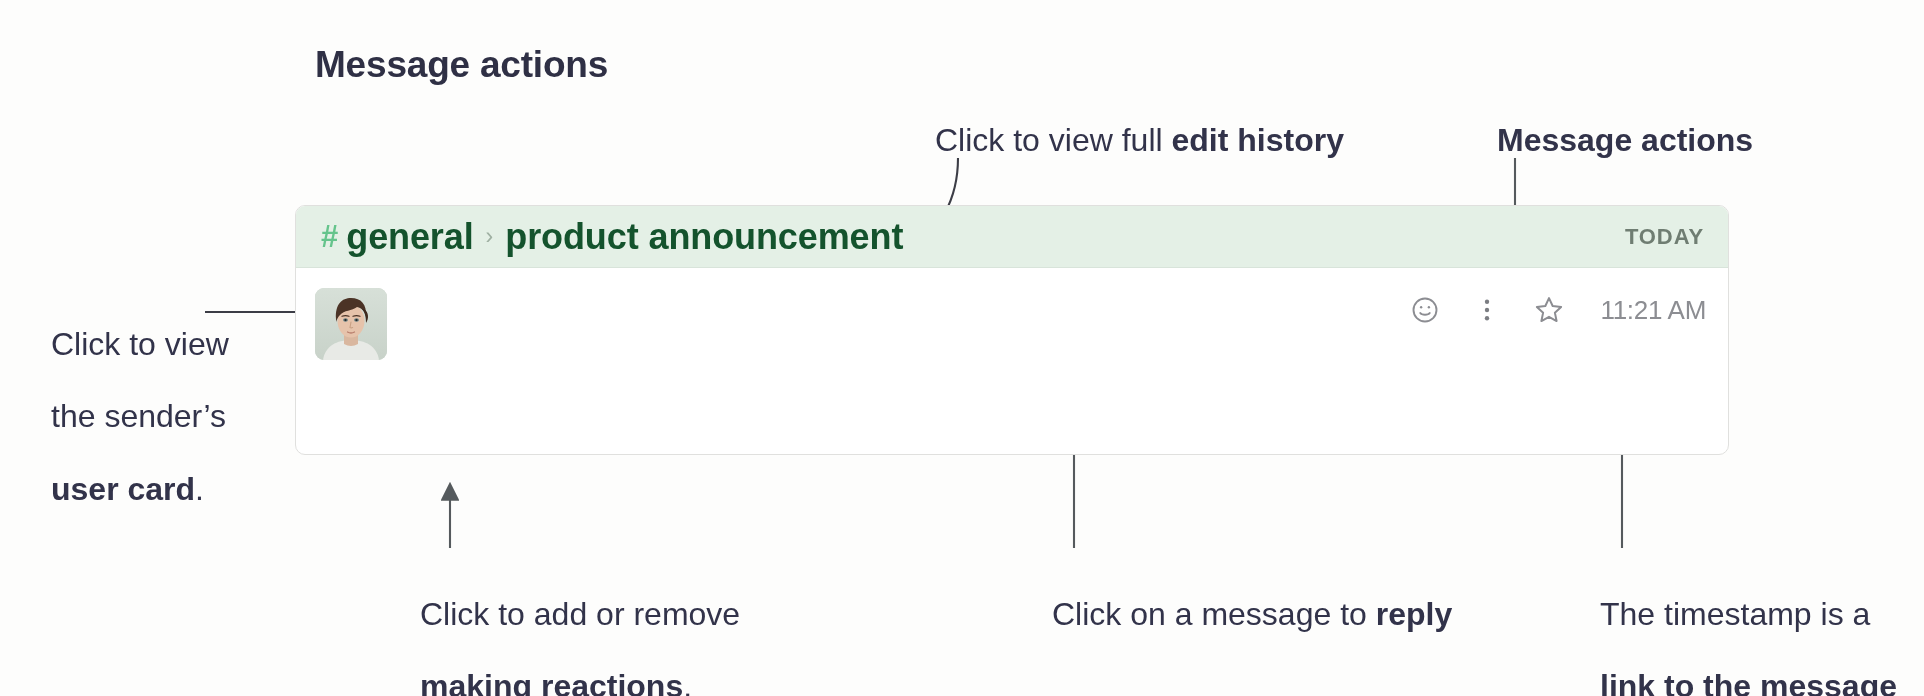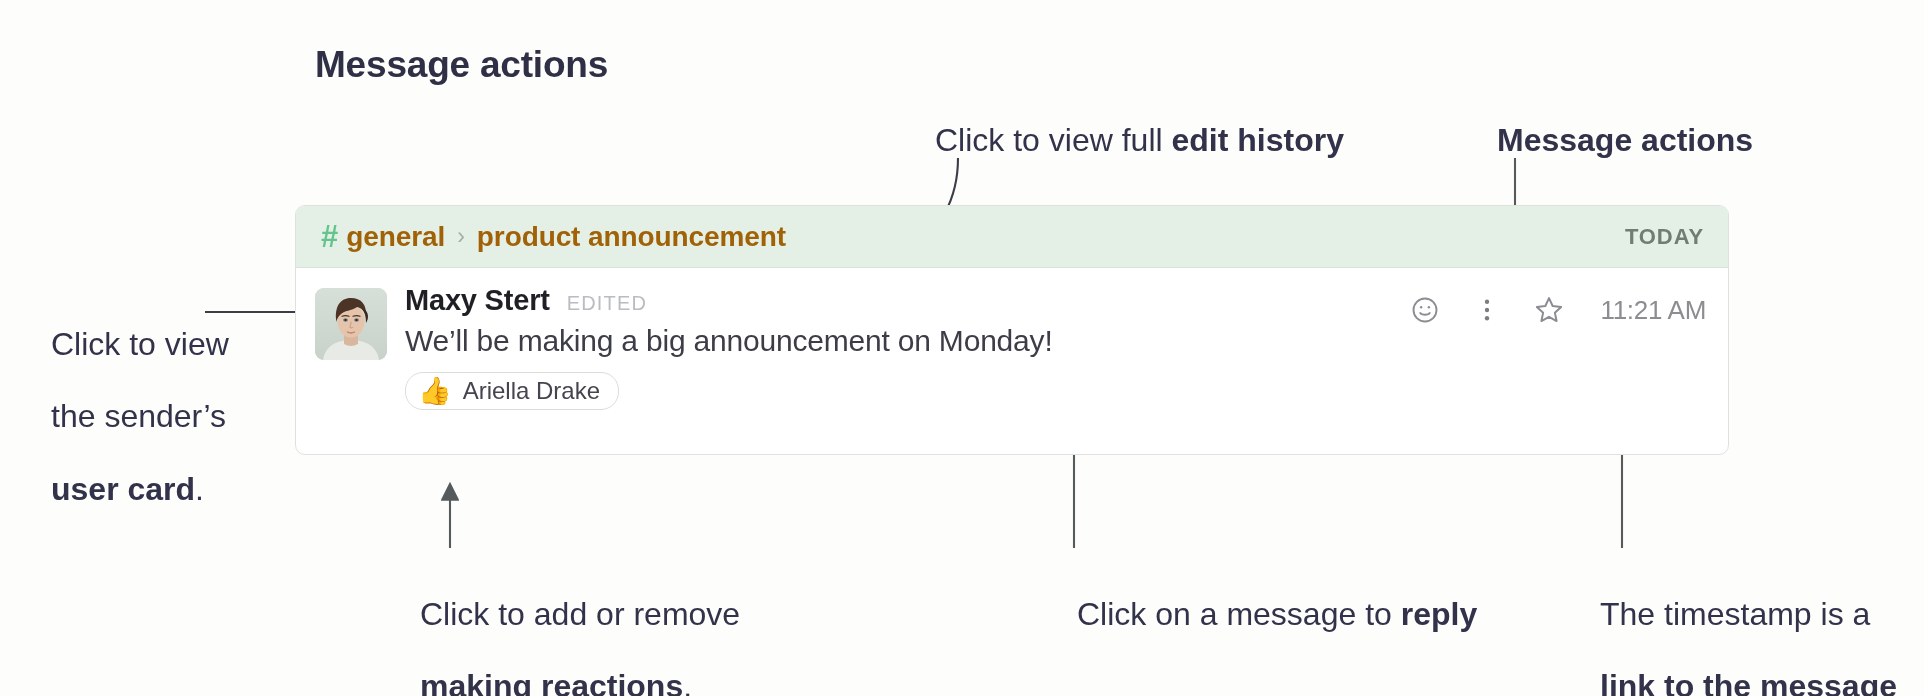--- a/index.html
+++ b/index.html
@@ -23,21 +23,21 @@
   .anno{
     font-size:32px;line-height:1.13;color:#32334a;font-weight:400;
     white-space:pre-line;
   }
   .anno b{font-weight:700;}
 
   #anno-edit-history{left:935px;top:86px;}
   #anno-actions-menu{left:1497px;top:86px;}
   #anno-user-card{left:36px;top:290px;margin-left:15px;}
   #anno-emoji{left:420px;top:560px;}
-  #anno-reply{left:1077px;top:560px;text-align:center;}
+  #anno-reply{left:1052px;top:560px;text-align:center;}
   #anno-timestamp{left:1600px;top:560px;}
 
   
   #arrows{left:0;top:0;width:1924px;height:696px;pointer-events:none;}
 
   
   #message-card{
     left:295px;top:205px;width:1434px;height:250px;
     background:#ffffff;
     border:1.5px solid #e0e0de;
@@ -51,21 +51,21 @@
     border-bottom:1.5px solid #d8e4da;
     display:flex;align-items:center;
     padding:0 24px 0 25px;
     box-sizing:border-box;
   }
   #hash-icon{
     font-size:31px;font-weight:700;color:#65c48c;
     line-height:1;margin-right:9px;letter-spacing:-1px;
   }
   .crumb{
-    font-size:28px;font-weight:600;color:#a16207;letter-spacing:-0.1px;
+    font-size:36px;font-weight:600;color:#14532d;letter-spacing:-0.1px;
   }
   #crumb-sep{
     font-size:23px;color:#9fb0a2;margin:0 12px;font-weight:400;
   }
   #today-label{
     margin-left:auto;
     font-size:22px;font-weight:600;letter-spacing:0.9px;
     color:#6f7d72;
   }
 
@@ -210,33 +210,20 @@
         <ellipse cx="41.5" cy="32" rx="1.05" ry="1.05" fill="#2a2220"></ellipse>
 
         <path d="M27,28.3 Q30.5,27 34,28.3" stroke="#4b3326" stroke-width="1.2" fill="none" stroke-linecap="round"></path>
         <path d="M38,28.3 Q41.5,27 45,28.3" stroke="#4b3326" stroke-width="1.2" fill="none" stroke-linecap="round"></path>
 
         <path d="M36,34 L35,39.5 Q36.3,40.3 37.6,39.5" stroke="#c9a184" stroke-width="1.1" fill="none" stroke-linecap="round"></path>
         <path d="M32.5,44 Q36,46 39.5,44" stroke="#b87f6d" stroke-width="1.3" fill="none" stroke-linecap="round"></path>
       </svg>
     </div>
 
-    <div id="message-main">
-      <div id="sender-line">
-        <span id="sender-name">Maxy Stert</span>
-        <span id="edited-badge">EDITED</span>
-      </div>
-      <div id="message-text">We’ll be making a big announcement on Monday!</div>
-      <div id="reaction-row">
-        <span id="reaction-pill">
-          <span id="reaction-emoji">👍</span>
-          <span id="reaction-label">Ariella Drake</span>
-        </span>
-      </div>
-    </div>
 
     <div id="message-actions">
 
       <span class="act-icon">
         <svg width="30" height="30" viewBox="0 0 24 24" fill="none" stroke="#8c8d92" stroke-width="1.5" stroke-linecap="round">
           <circle cx="12" cy="12" r="9.2"></circle>
           <circle cx="8.9" cy="9.8" r="0.95" fill="#8c8d92" stroke="none"></circle>
           <circle cx="15.1" cy="9.8" r="0.95" fill="#8c8d92" stroke="none"></circle>
           <path d="M8.2,14.4 C9.4,16.2 14.6,16.2 15.8,14.4"></path>
         </svg>

